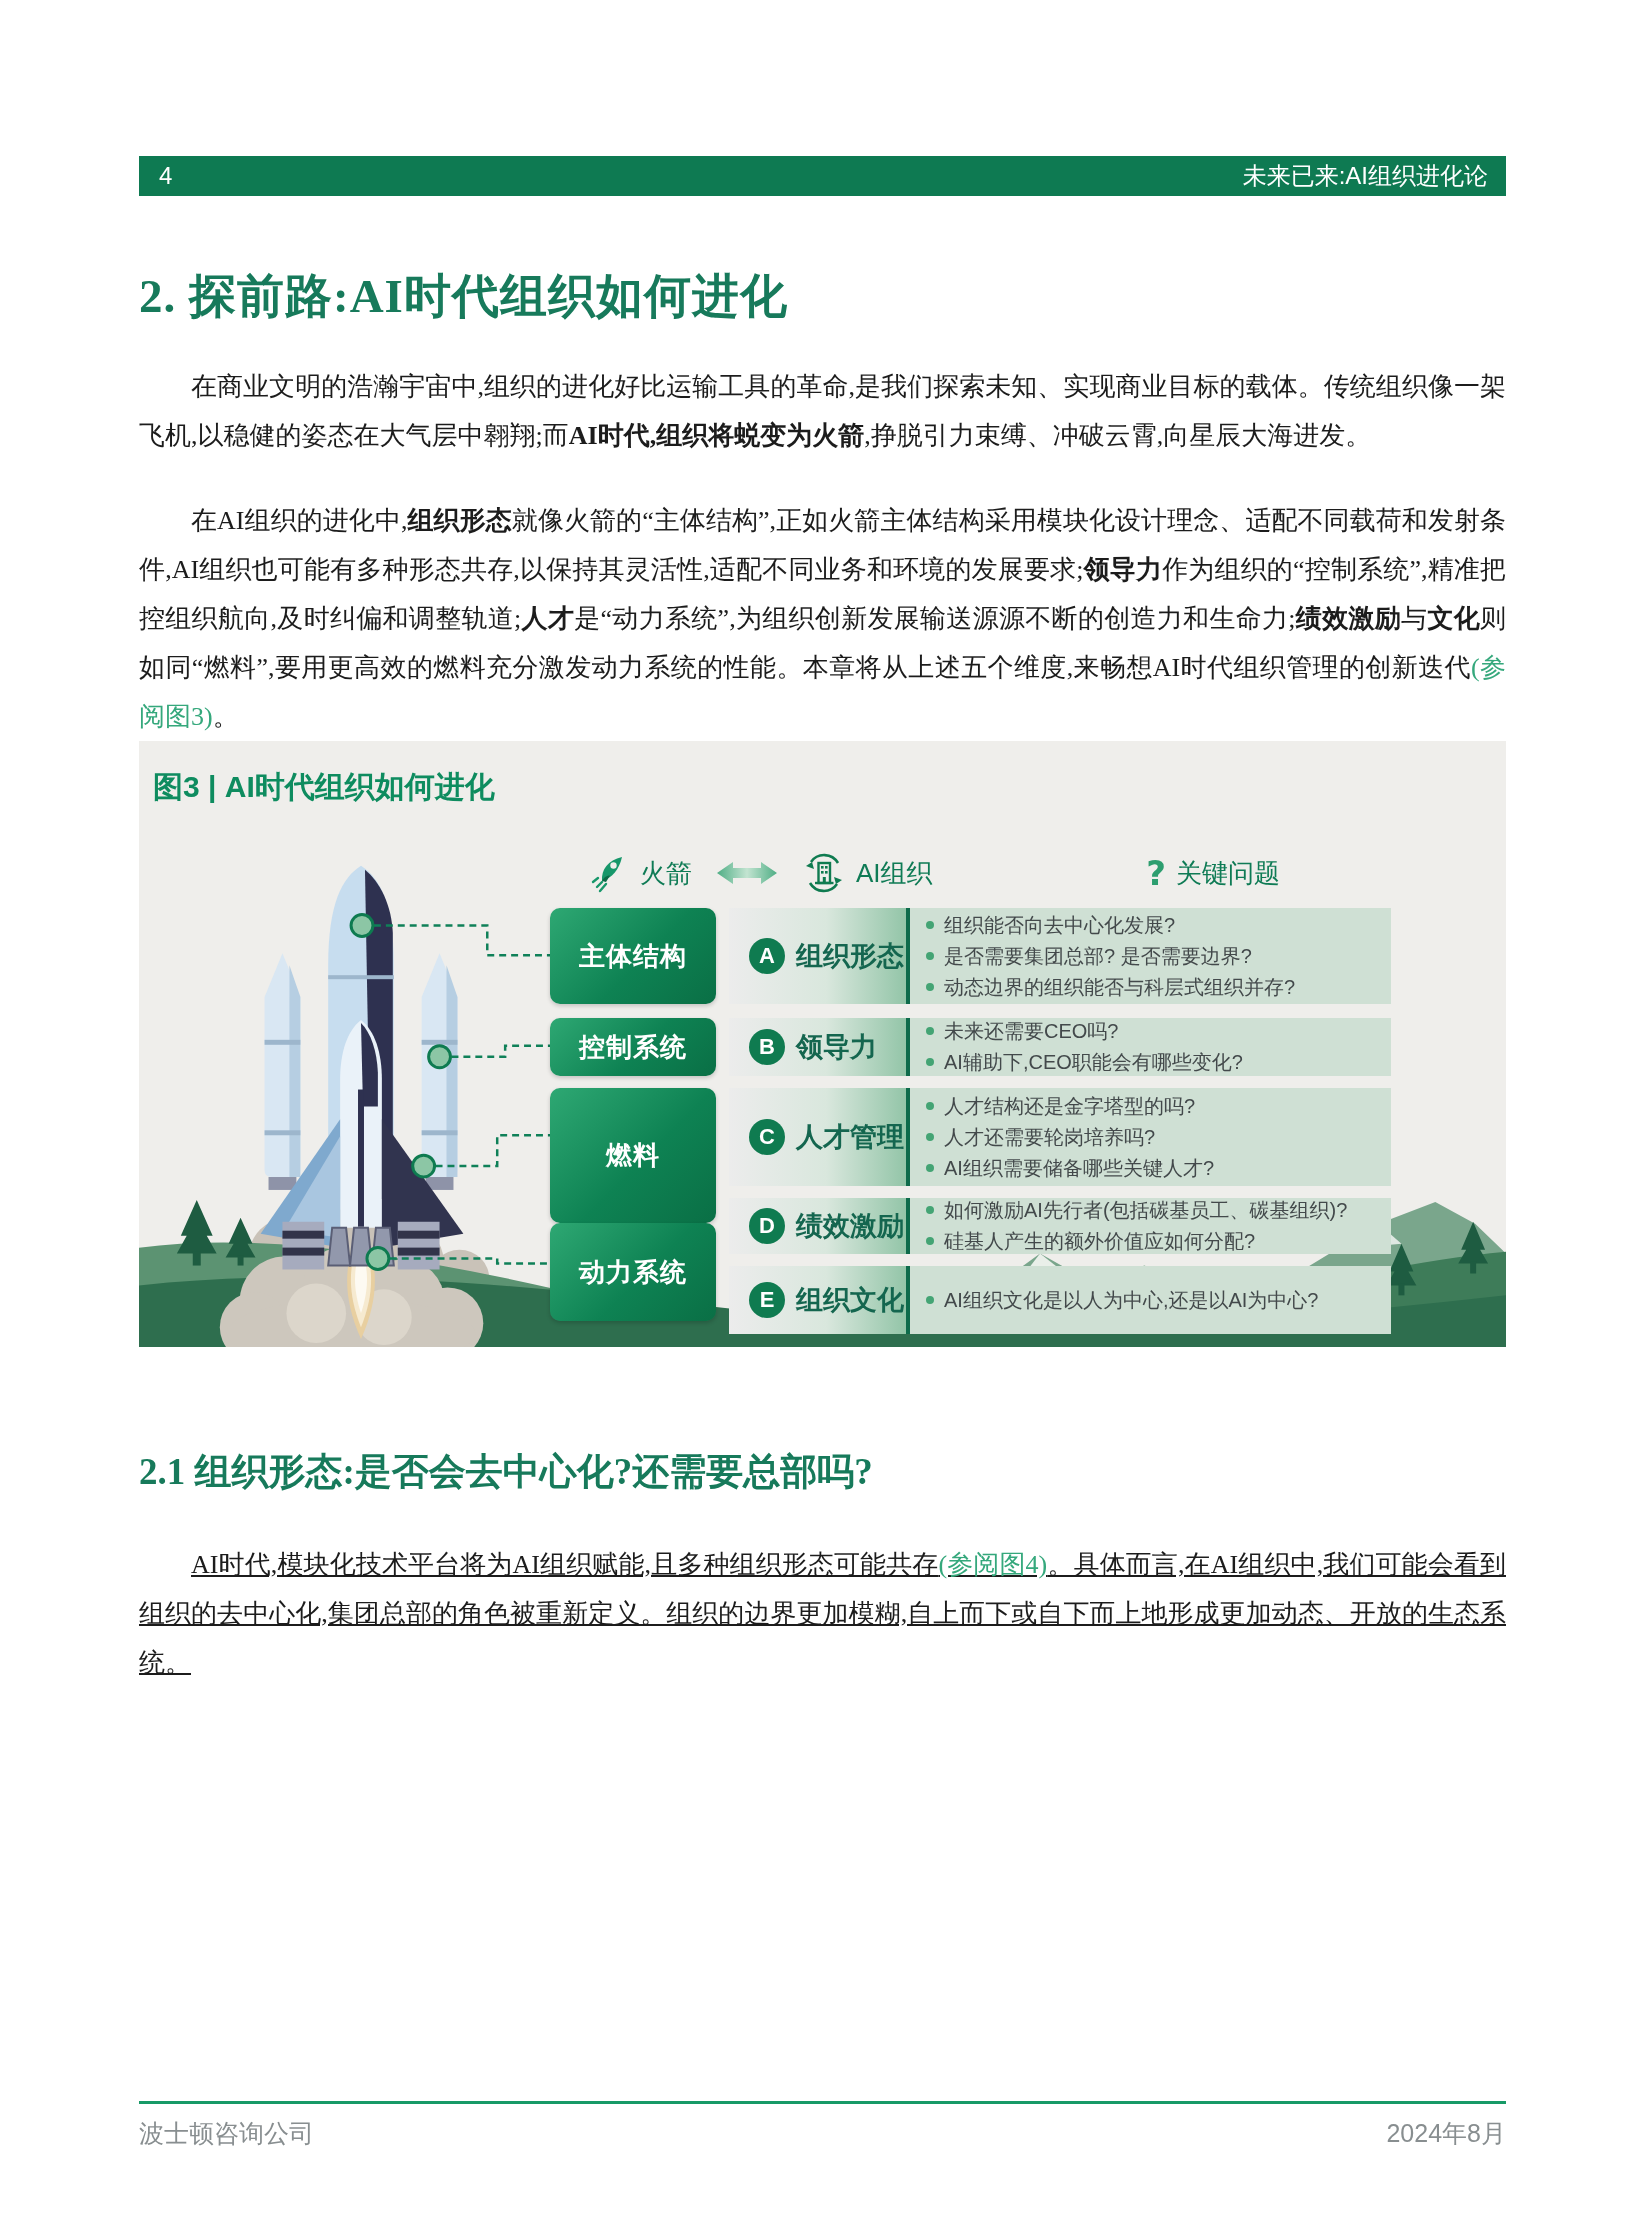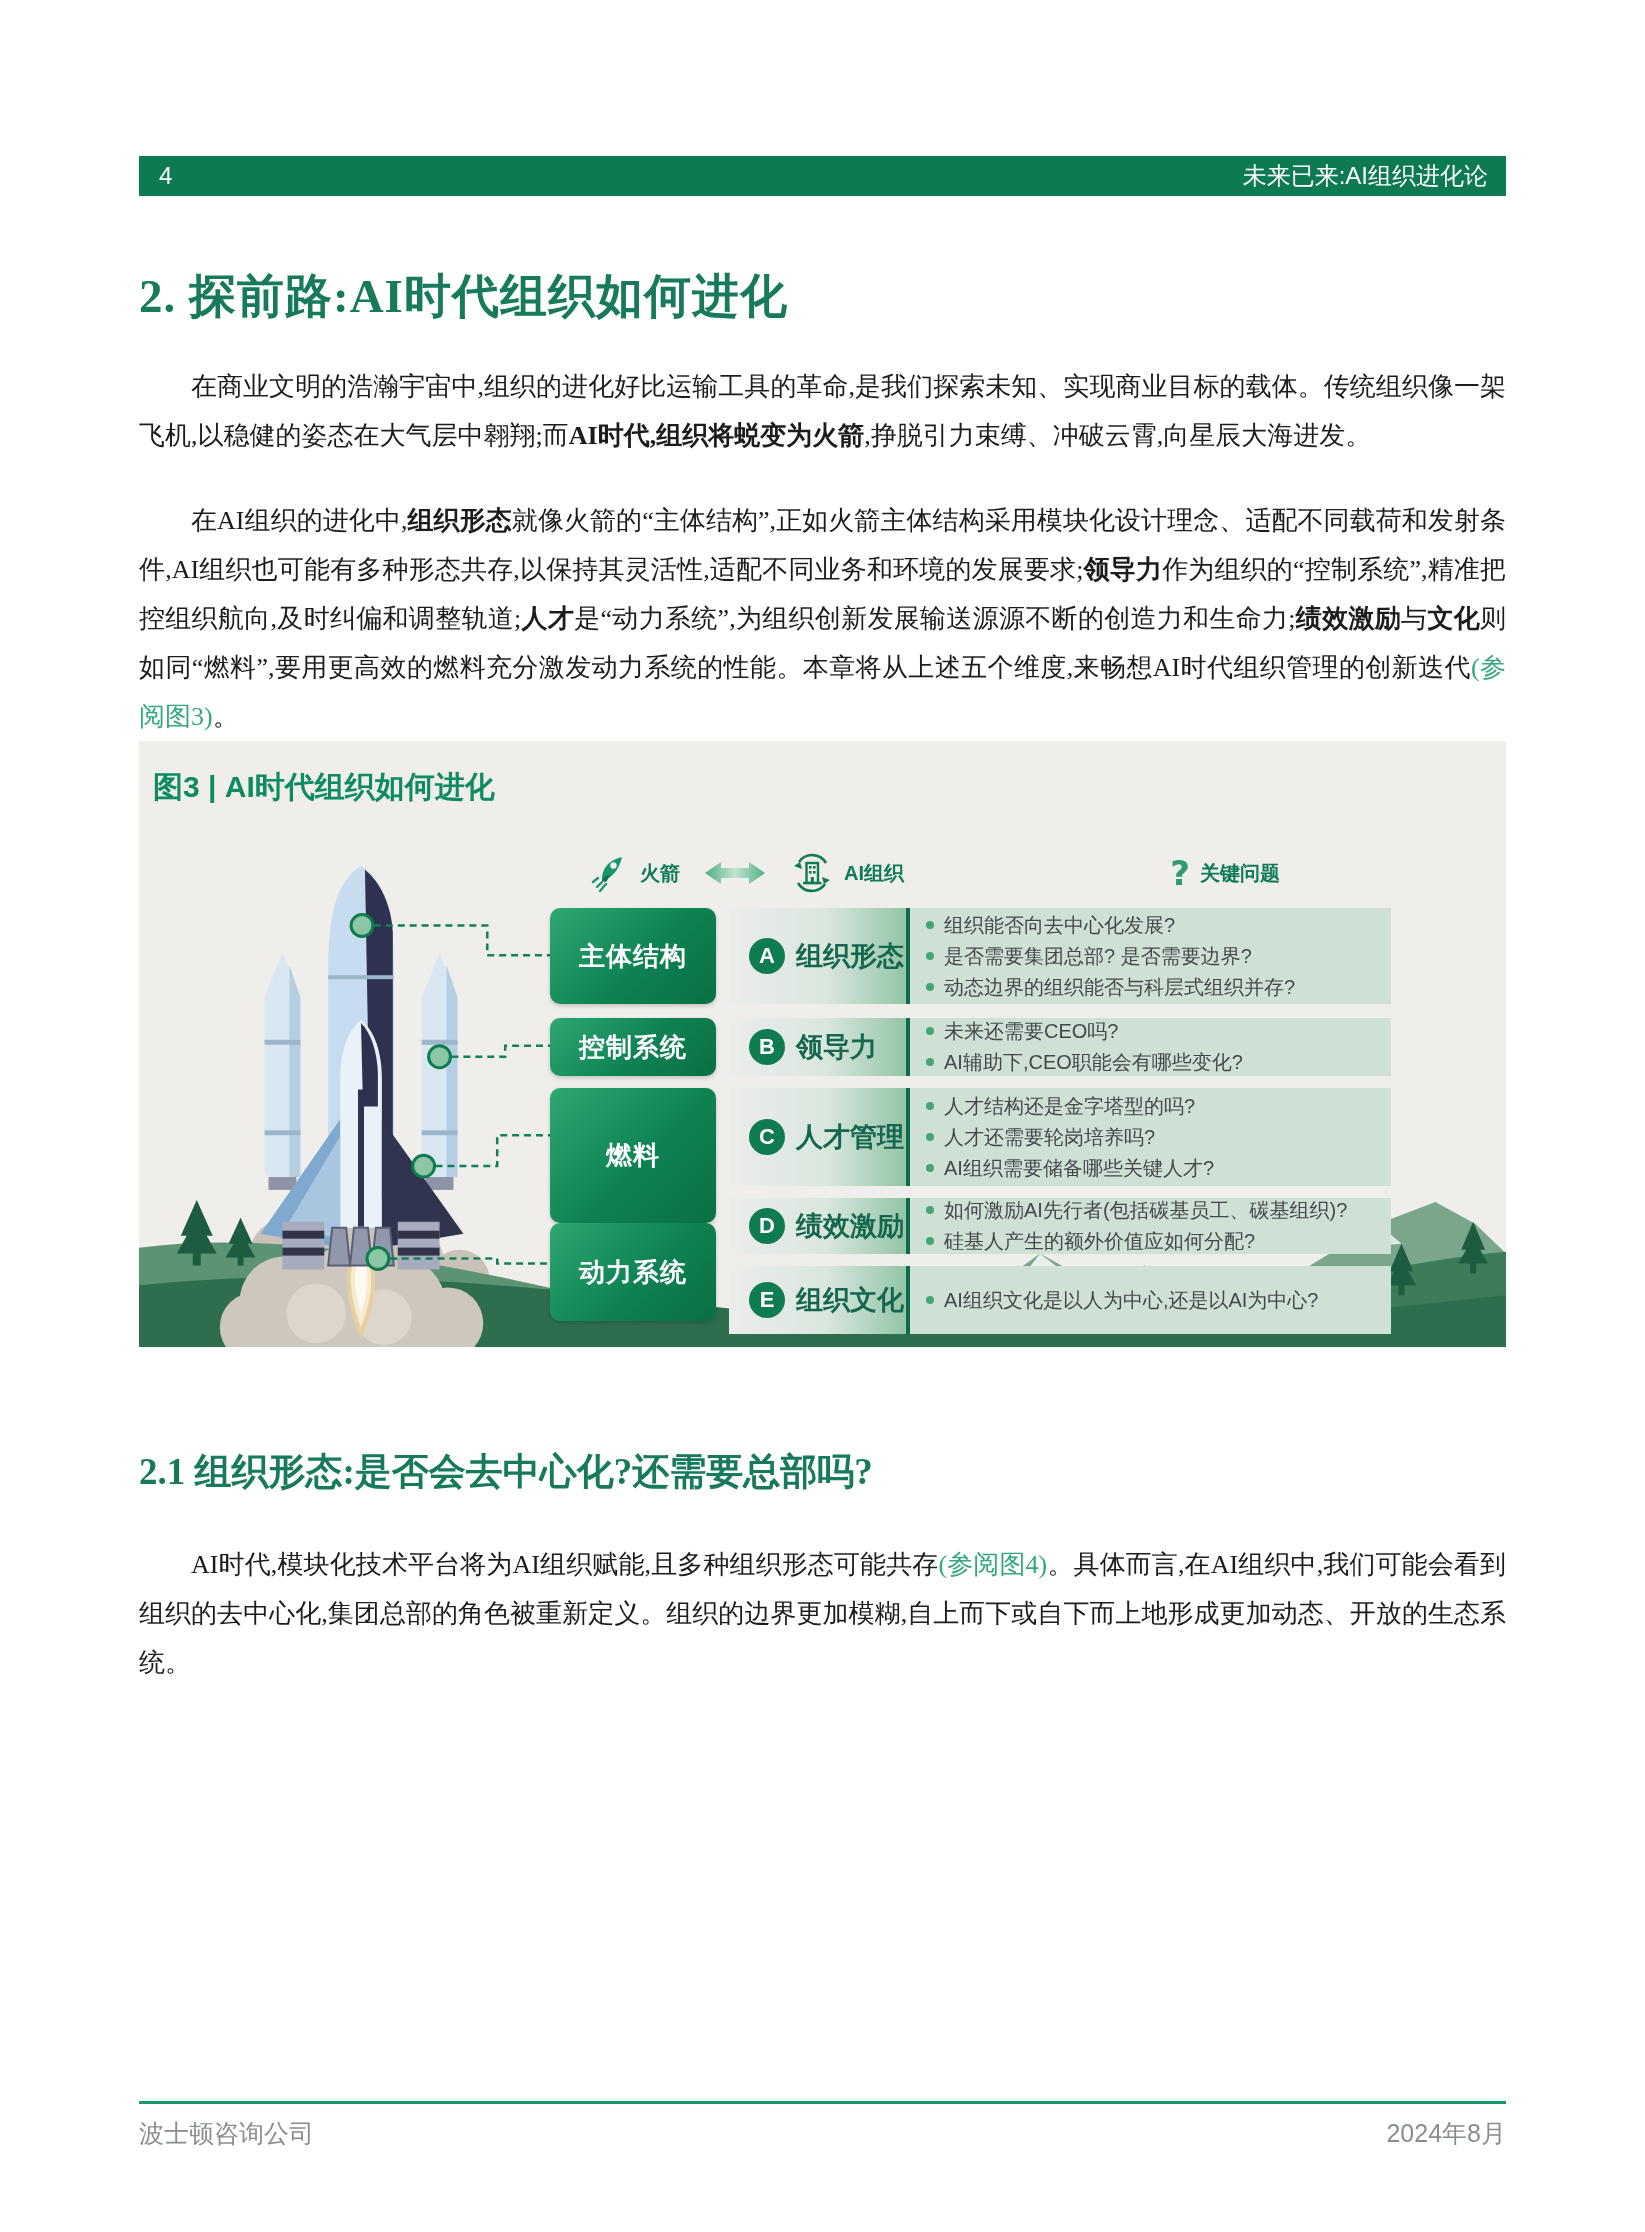--- a/index.html
+++ b/index.html
@@ -26,39 +26,39 @@
   h2.s21 {
     margin-top:100px; font-size:37px; line-height:50px; font-weight:700;
     color:#177A5B;
   }
   p.body-p {
     font-size:26px; line-height:49px; text-align:justify; text-indent:2em;
     color:#1c1c1c;
   }
   #p1 { margin-top:36px; }
   #p2 { margin-top:36px; }
-  #p3 { margin-top:43px; }
+  #p3 { margin-top:43px;text-decoration:underline; }
   .run-b { font-weight:700; }
   .run-g { color:#35A87C; }
 
   
   .figure {
     position:relative; margin-top:0px; height:606px; background:#EFEEEB;
     overflow:hidden; font-family:"Liberation Sans","DejaVu Sans",sans-serif;
   }
   .fig-title {
     position:absolute; top:26px; left:14px; z-index:5;
     font-size:30px; font-weight:700; color:#0E8C5F;
   }
   .legend {
     position:absolute; top:103px; left:411px; width:841px; height:58px; z-index:4;
     display:flex; align-items:center;
   }
   .lg { display:flex; align-items:center; gap:10px; }
-  .lg-label { font-size:20px; font-weight:700; color:#0F7B55; }
+  .lg-label { font-size:26px; font-weight:400; color:#0F7B55; }
   .lg-rocket { margin-left:40px; }
   .lg-arrow { margin:0 24px; }
   .lg-q { margin-left:auto; margin-right:111px; }
   .qmark { font-size:34px; font-weight:700; color:#2D9E6F; font-family:"DejaVu Sans",sans-serif; }
 
   .rows-wrap {
     position:absolute; top:167px; left:411px; width:841px; z-index:3;
     display:flex; gap:13px;
   }
   .left-col { width:166px; flex-shrink:0; display:flex; flex-direction:column; }

